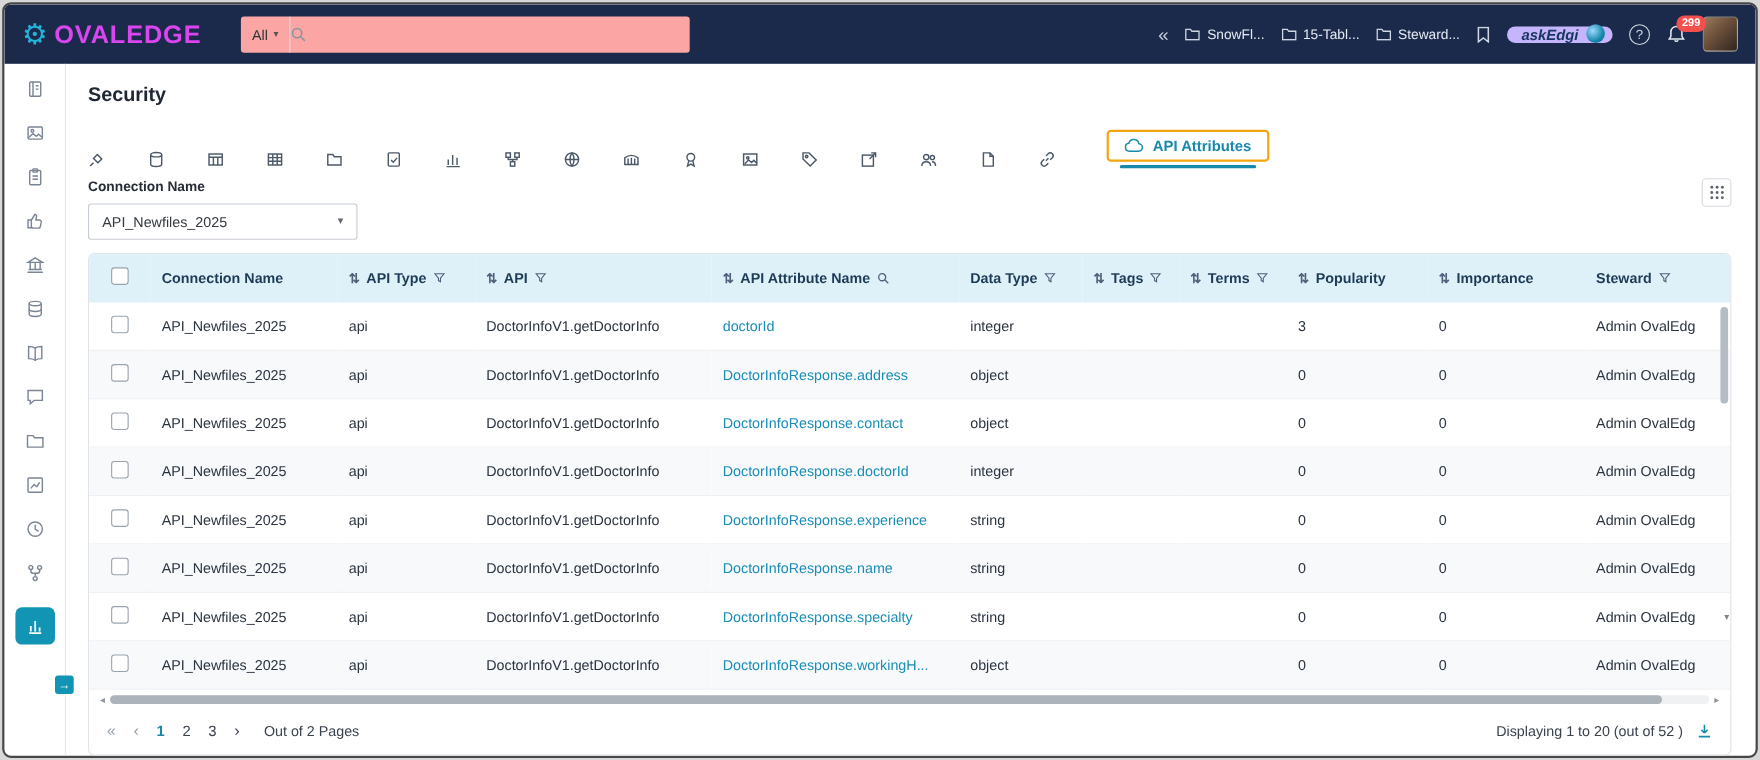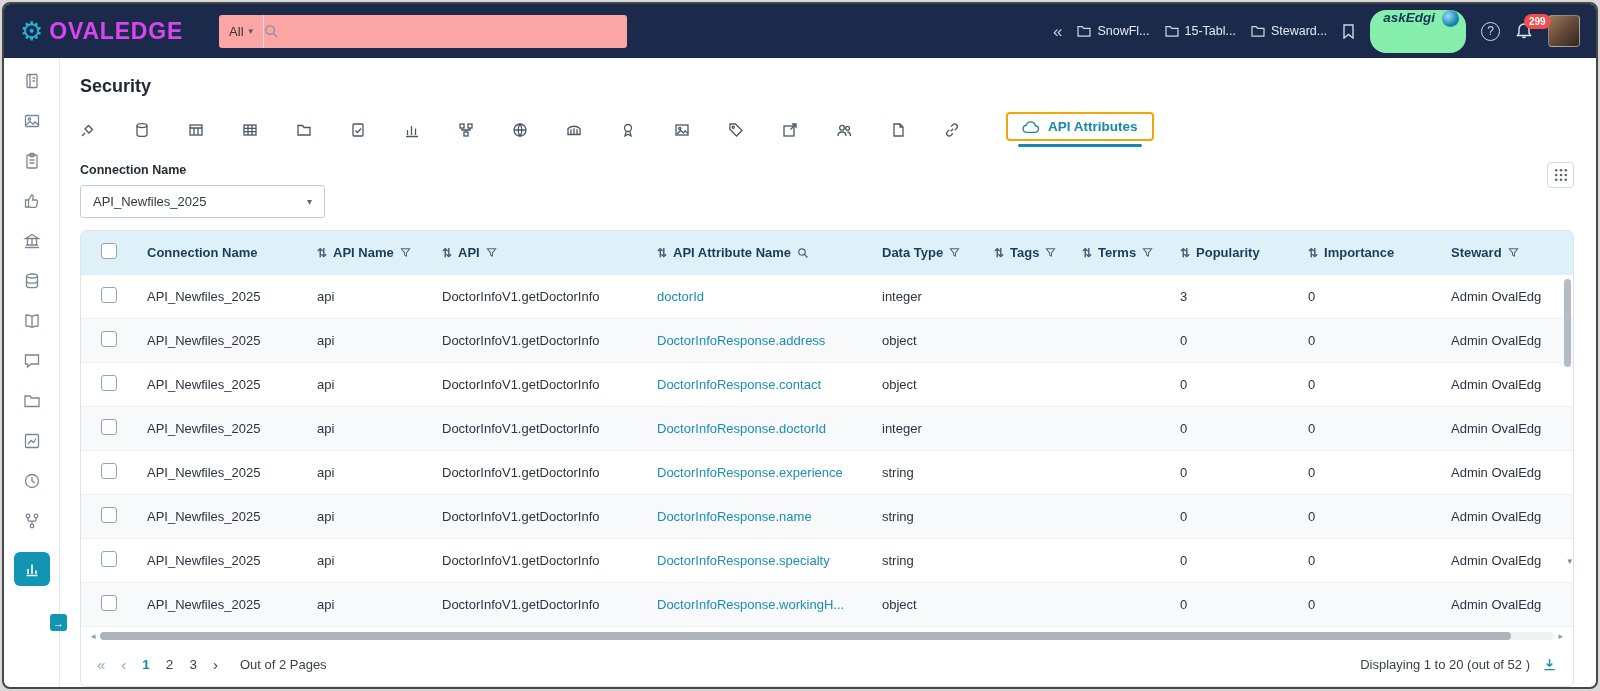--- a/index.html
+++ b/index.html
@@ -16,40 +16,40 @@
   .scope{display:flex;align-items:center;gap:5px;padding:0 10px;height:100%;border-right:1px solid #d8dde3;font-size:13px;color:#333;cursor:pointer;flex-shrink:0}
   .scope .chev{font-size:9px;color:#555}
   .searchbox input{flex:1;border:none;outline:none;font-size:13px;padding:0 10px;color:#333;font-family:"Liberation Sans",sans-serif}
   .searchbox input::placeholder{color:#8d95a0}
   .mag{margin-right:12px;flex-shrink:0;display:flex}
   .topright{margin-left:auto;display:flex;align-items:center;gap:15px;color:#d9dfeb}
   .collapse{font-size:17px;color:#c6cdda;cursor:pointer;line-height:1}
   .chip{display:flex;align-items:center;gap:6px;font-size:12.5px;color:#e4e9f3;cursor:pointer}
   .chip .lbl{max-width:64px;overflow:hidden;text-overflow:ellipsis;white-space:nowrap}
   .iconline{display:flex}
-  .askedgi{background:#86efac;border-radius:16px;height:43px;padding:0 7px 0 13px;display:flex;align-items:flex-start;gap:7px;cursor:pointer}
+  .askedgi{background:#c4b5fd;border-radius:16px;height:15px;padding:0 7px 0 13px;display:flex;align-items:flex-end;gap:7px;cursor:pointer}
   .askedgi .txt{font-size:13.5px;font-weight:bold;font-style:italic;color:#16345c}
   .askedgi .orb{width:17px;height:17px;border-radius:50%;background:radial-gradient(circle at 35% 35%,#9fd9ff,#1789ad 60%,#145a8a)}
   .help{width:19px;height:19px;border-radius:50%;border:1.5px solid #cfd6e2;color:#cfd6e2;font-size:12px;display:flex;align-items:center;justify-content:center;cursor:pointer}
   .bellwrap{position:relative;display:flex;cursor:pointer}
   .badge{position:absolute;top:-8px;left:9px;background:#f34f4f;color:#fff;font-size:10px;font-weight:bold;padding:1.5px 5px;border-radius:8px;line-height:1.2}
   .avatar{width:32px;height:32px;border-radius:4px;background:linear-gradient(135deg,#9a7a5c 0%,#6b4f3a 45%,#2e2620 100%);border:1px solid rgba(255,255,255,.4);cursor:pointer}
 
   
   .bodyrow{flex:1;display:flex;min-height:0}
   .sidebar{width:56px;border-right:1px solid #e6e9ed;position:relative;display:flex;flex-direction:column;align-items:center;padding-top:14px;gap:22px;flex-shrink:0}
   .sic{color:#7b8594;display:flex;cursor:pointer}
   .sic.active{width:36px;height:34px;background:#1294b5;border-radius:6px;color:#fff;align-items:center;justify-content:center}
   .toggle{position:absolute;left:46px;bottom:56px;width:17px;height:17px;background:#1294b5;border-radius:3px;color:#fff;font-size:11px;display:flex;align-items:center;justify-content:center;z-index:6;cursor:pointer}
 
   .main{flex:1;min-width:0;padding:10px 22px 0 20px;position:relative;display:flex;flex-direction:column}
   .pagetitle{font-size:18px;font-weight:bold;color:#1f2733;margin:8px 0 10px}
 
   
-  .tabs{display:flex;align-items:center;gap:38px;height:46px}
+  .tabs{display:flex;align-items:flex-end;gap:38px;height:46px}
   .tic{color:#4b5868;display:flex;cursor:pointer}
   .activetabwrap{display:flex;flex-direction:column;align-items:center;margin-left:8px}
   .activetab{border:2px solid #f2a50c;border-radius:4px;padding:5px 14px;display:flex;align-items:center;gap:8px;color:#1789ad;font-size:13.5px;font-weight:bold;background:#fff;cursor:pointer}
   .tabbar{width:84%;height:3px;background:#1789ad;border-radius:2px;margin-top:3px}
 
   
   .filterlabel{margin-top:10px;font-size:12.5px;font-weight:bold;color:#262d36}
   .dropdown{margin-top:8px;width:245px;height:33px;border:1px solid #c6ccd4;border-radius:3px;display:flex;align-items:center;justify-content:space-between;padding:0 12px;font-size:13px;color:#33393f;cursor:pointer;background:#fff}
   .dropdown .chev{font-size:10px;color:#667}
   .appsbtn{position:absolute;top:104px;right:22px;width:27px;height:26px;border:1px solid #d4d9df;border-radius:4px;display:flex;align-items:center;justify-content:center;cursor:pointer;background:#fff}
@@ -413,21 +413,21 @@
               <tr>
                 <th class="chk"><span class="checkbox"></span></th>
                 <th>
                     <div class="hwrap">
                       <span>Connection Name</span>
                     </div>
                   </th>
                 <th>
                     <div class="hwrap">
                       <span class="sortg">⇅</span>
-                      <span>API Name</span>
+                      <span>API Type</span>
                       <span>
                         <svg width="11" height="11" viewBox="0 0 12 12" fill="none" stroke="#51607a" stroke-width="1.1">
                           <path d="M1.5 2h9L7 6.5V10L5 8.8V6.5z"></path>
                         </svg>
                       </span>
                     </div>
                   </th>
                 <th>
                     <div class="hwrap">
                       <span class="sortg">⇅</span>

